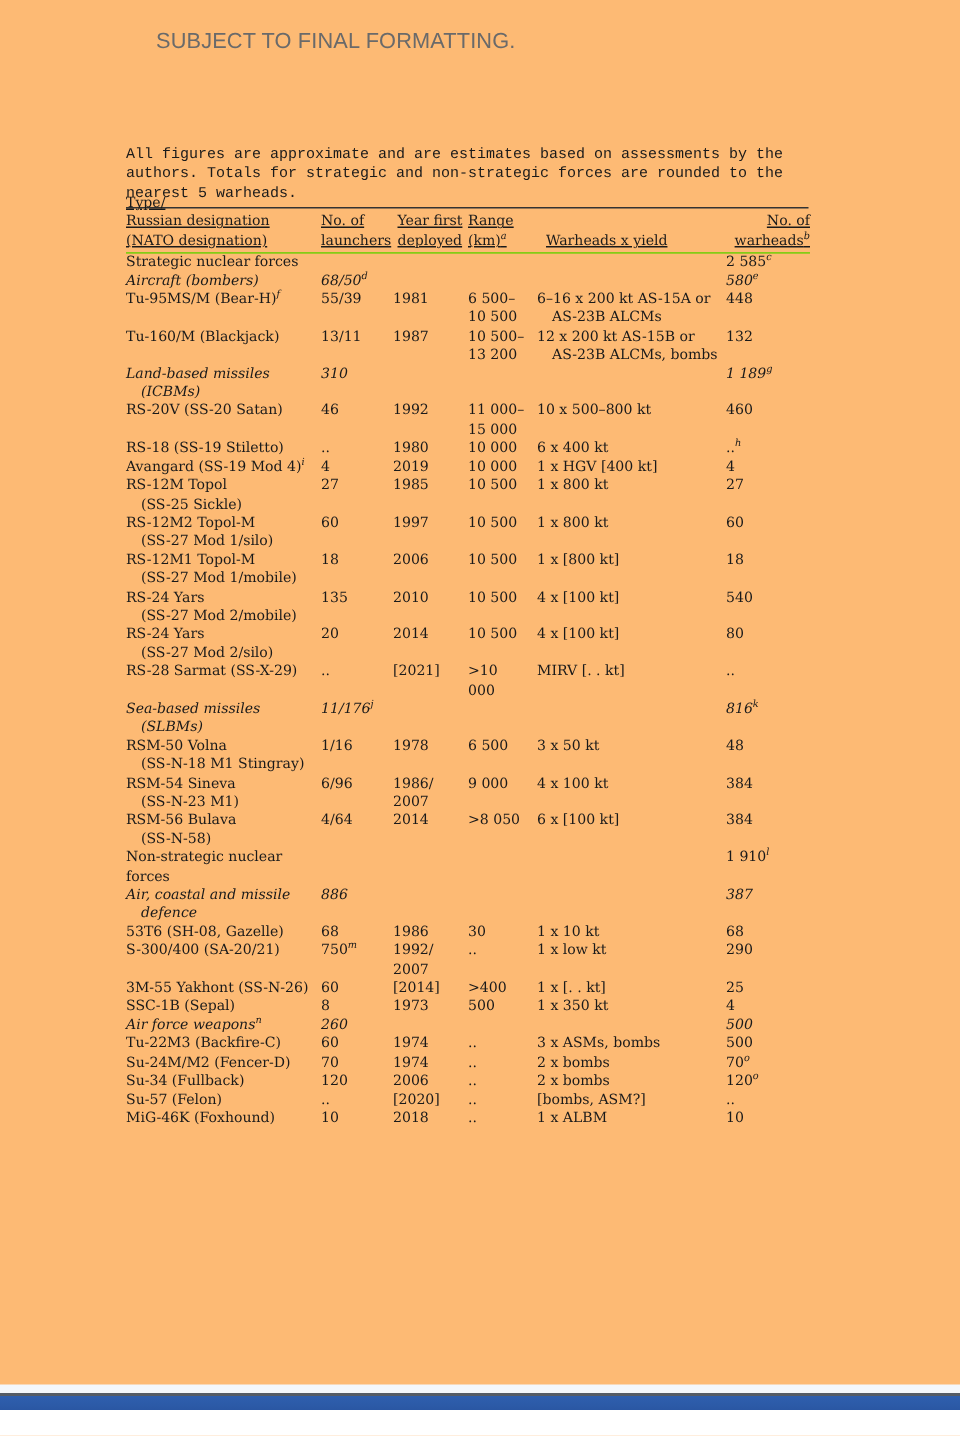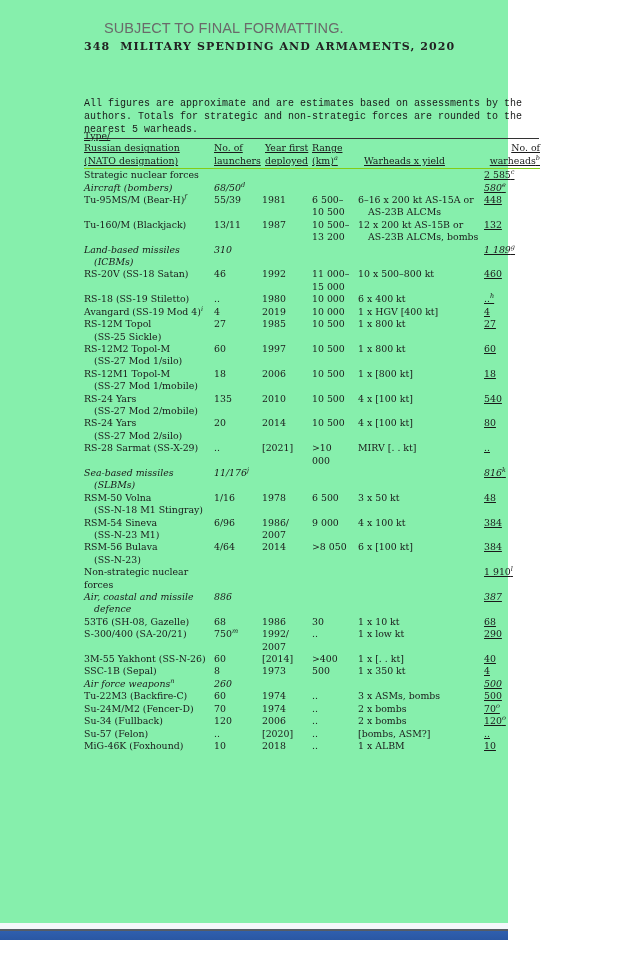--- a/index.html
+++ b/index.html
@@ -11,23 +11,23 @@
       width: 640px;
       height: 957px;
       position: relative;
       overflow: hidden;
       font-family: "DejaVu Serif", "Liberation Serif", serif;
       color: #1a1a1a;
     }
     .page {
       position: absolute;
       left: 0; top: 0;
-      width: 508px;
+      width: 640px;
       height: 940px;
-      background: #86efac;
+      background: #fdba74;
     }
     .bottom-bar {
       position: absolute;
       left: 0; right: 0;
       bottom: 0;
       height: 17px;
       background: linear-gradient(#f4f7fb 0, #f4f7fb 6px, #555c66 6px, #555c66 8px, #2f5fae 8px, #2a57a3 100%);
     }
     .watermark {
       position: absolute;
@@ -96,33 +96,30 @@
     col.c-wy { width: 130px; }
     col.c-wh { width: 56px; }
     .r { text-align: right !important; }
     .cat td { font-weight: bold; }
     .sub td { font-style: italic; }
     sup { font-size: 6.5px; line-height: 0; vertical-align: 4px; font-style: italic; }
     td.launch { text-align: right; padding-right: 8px !important; margin-left: 15px; }
     td.year { text-align: center; }
     td.range { text-align: right; padding-right: 4px !important; }
     td.wy { padding-left: 4px !important; }
-    td.wh { text-align: right; padding-right: 4px !important; text-decoration: underline; }
+    td.wh { text-align: right; padding-right: 4px !important; }
     .ctd { display: block; }
     .cont { display: block; padding-left: 10px; }
   </style>
 </head>
 <body>
 
 <div class="page">
   <div class="watermark">SUBJECT TO FINAL FORMATTING.</div>
 
-  <div class="running-head">
-    <span class="pg">348</span><span>MILITARY SPENDING AND ARMAMENTS, 2020</span>
-  </div>
 
 
   <div class="table-note">All figures are approximate and are estimates based on assessments by the authors. Totals for strategic and non-strategic forces are rounded to the nearest 5 warheads.</div>
 
   <table class="nf">
     <colgroup>
       <col class="c-name">
         <col class="c-launch">
         <col class="c-year">
         <col class="c-range">
@@ -258,21 +255,21 @@
           </td>
           <td class="wy">
             <span class="ctd"><span></span></span>
           </td>
           <td class="wh">
             <span class="ctd"><span>1 189</span><sup>g</sup></span>
           </td>
         </tr>
         <tr>
           <td class="name">
-            <span class="ctd"><span>RS-20V (SS-18 Satan)</span></span>
+            <span class="ctd"><span>RS-20V (SS-20 Satan)</span></span>
           </td>
           <td class="launch">
             <span class="ctd"><span>46</span></span>
           </td>
           <td class="year">
             <span class="ctd"><span>1992</span></span>
           </td>
           <td class="range">
             <span class="ctd"><span>11 000–</span></span>
             <span class="ctd">15 000</span>
@@ -509,21 +506,21 @@
           <td class="wy">
             <span class="ctd"><span>4 x 100 kt</span></span>
           </td>
           <td class="wh">
             <span class="ctd"><span>384</span></span>
           </td>
         </tr>
         <tr>
           <td class="name">
             <span class="ctd"><span>RSM-56 Bulava</span></span>
-            <span class="cont">(SS-N-23)</span>
+            <span class="cont">(SS-N-58)</span>
           </td>
           <td class="launch">
             <span class="ctd"><span>4/64</span></span>
           </td>
           <td class="year">
             <span class="ctd"><span>2014</span></span>
           </td>
           <td class="range">
             <span class="ctd"><span>&gt;8 050</span></span>
           </td>
@@ -626,21 +623,21 @@
           <td class="year">
             <span class="ctd"><span>[2014]</span></span>
           </td>
           <td class="range">
             <span class="ctd"><span>&gt;400</span></span>
           </td>
           <td class="wy">
             <span class="ctd"><span>1 x [. . kt]</span></span>
           </td>
           <td class="wh">
-            <span class="ctd"><span>40</span></span>
+            <span class="ctd"><span>25</span></span>
           </td>
         </tr>
         <tr>
           <td class="name">
             <span class="ctd"><span>SSC-1B (Sepal)</span></span>
           </td>
           <td class="launch">
             <span class="ctd"><span>8</span></span>
           </td>
           <td class="year">

